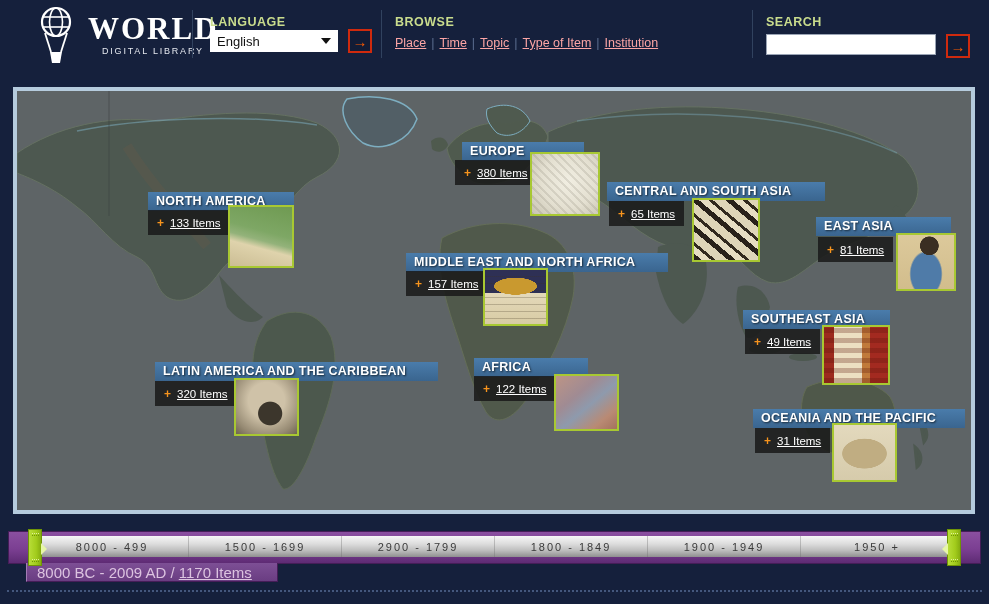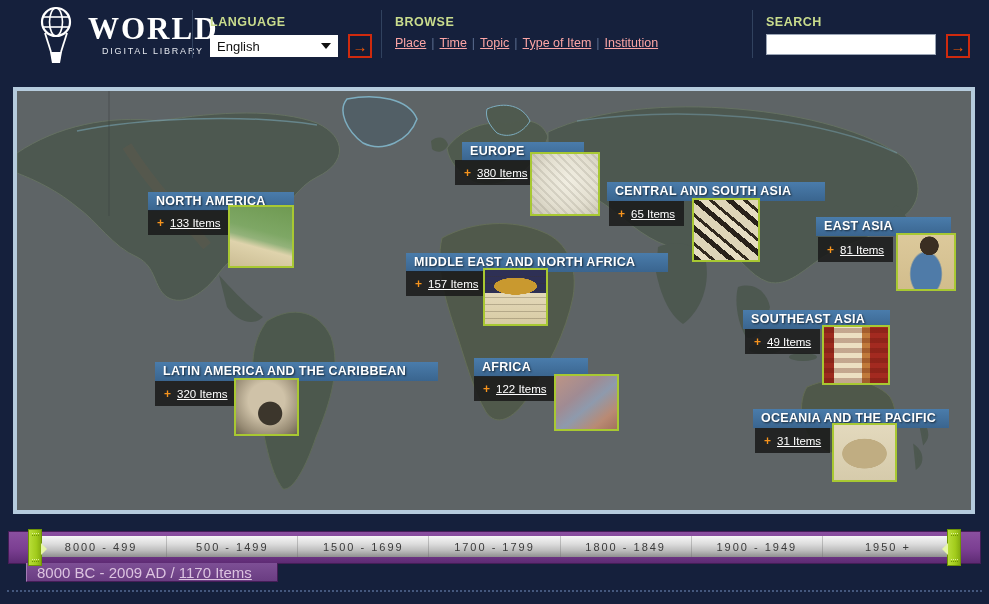--- a/index.html
+++ b/index.html
@@ -17,21 +17,21 @@
   .balloon { width:46px; height:60px; }
   .logo-text { margin-left:9px; margin-top:8px; }
   .logo-world {
     font-family:"Liberation Serif", serif;
     font-size:31px; line-height:1; color:#ffffff; letter-spacing:2px; font-weight:700;
   }
   .logo-sub { font-size:9px; color:#e4e7ee; letter-spacing:1.8px; margin-top:2px; margin-left:14px; }
   .vdiv { position:absolute; top:10px; height:48px; width:1px; background:#31425f; }
   .block-label { color:#c9dc8d; font-weight:bold; font-size:12.5px; letter-spacing:.5px; }
   .lang-block { position:absolute; left:210px; top:15px; }
-  .lang-row { margin-top:5px; display:flex; align-items:center; }
+  .lang-row { margin-top:0; display:flex; align-items:center; }
   .fake-select {
     width:128px; height:22px; background:#ffffff; color:#111;
     font-size:13px; padding:2px 7px; display:flex; justify-content:space-between; align-items:center;
     cursor:pointer;
   }
   .select-arrow { width:0; height:0; border-left:5px solid transparent; border-right:5px solid transparent; border-top:6px solid #111; }
   .go-btn {
     width:24px; height:24px; margin-left:10px;
     border:2px solid #cf2a0e; background:rgba(10,16,36,.25);
     color:#ff5a00; font-size:15px; font-weight:bold;
@@ -272,32 +272,31 @@
     <div class="thumb art-la" style="left:217px;top:287px;width:65px;height:58px"></div>
   </div>
 
   <div>
     <div class="region-label" style="left:457px;top:267px;width:114px">AFRICA</div>
     <div class="region-items" style="left:457px;top:285px"><span class="plus">+</span><a class="items-link">122 Items</a></div>
     <div class="thumb art-af" style="left:537px;top:283px;width:65px;height:57px"></div>
   </div>
 
   <div>
-    <div class="region-label" style="left:736px;top:318px;width:196px">OCEANIA AND THE PACIFIC</div>
+    <div class="region-label" style="left:736px;top:318px;width:212px">OCEANIA AND THE PACIFIC</div>
     <div class="region-items" style="left:738px;top:337px"><span class="plus">+</span><a class="items-link">31 Items</a></div>
     <div class="thumb art-oc" style="left:815px;top:332px;width:65px;height:59px"></div>
   </div>
 </div>
 
 <div class="timeline">
   <div class="track">
     <div class="seg">8000 - 499</div>
-    <div class="seg">500 - 1499</div>
     <div class="seg">1500 - 1699</div>
-    <div class="seg">1700 - 1799</div>
+    <div class="seg">2900 - 1799</div>
     <div class="seg">1800 - 1849</div>
     <div class="seg">1900 - 1949</div>
     <div class="seg">1950 +</div>
   </div>
   <div class="handle left">
     <span class="grip t"></span>
     <span class="notch"></span>
     <span class="grip b"></span>
   </div>
   <div class="handle right">

